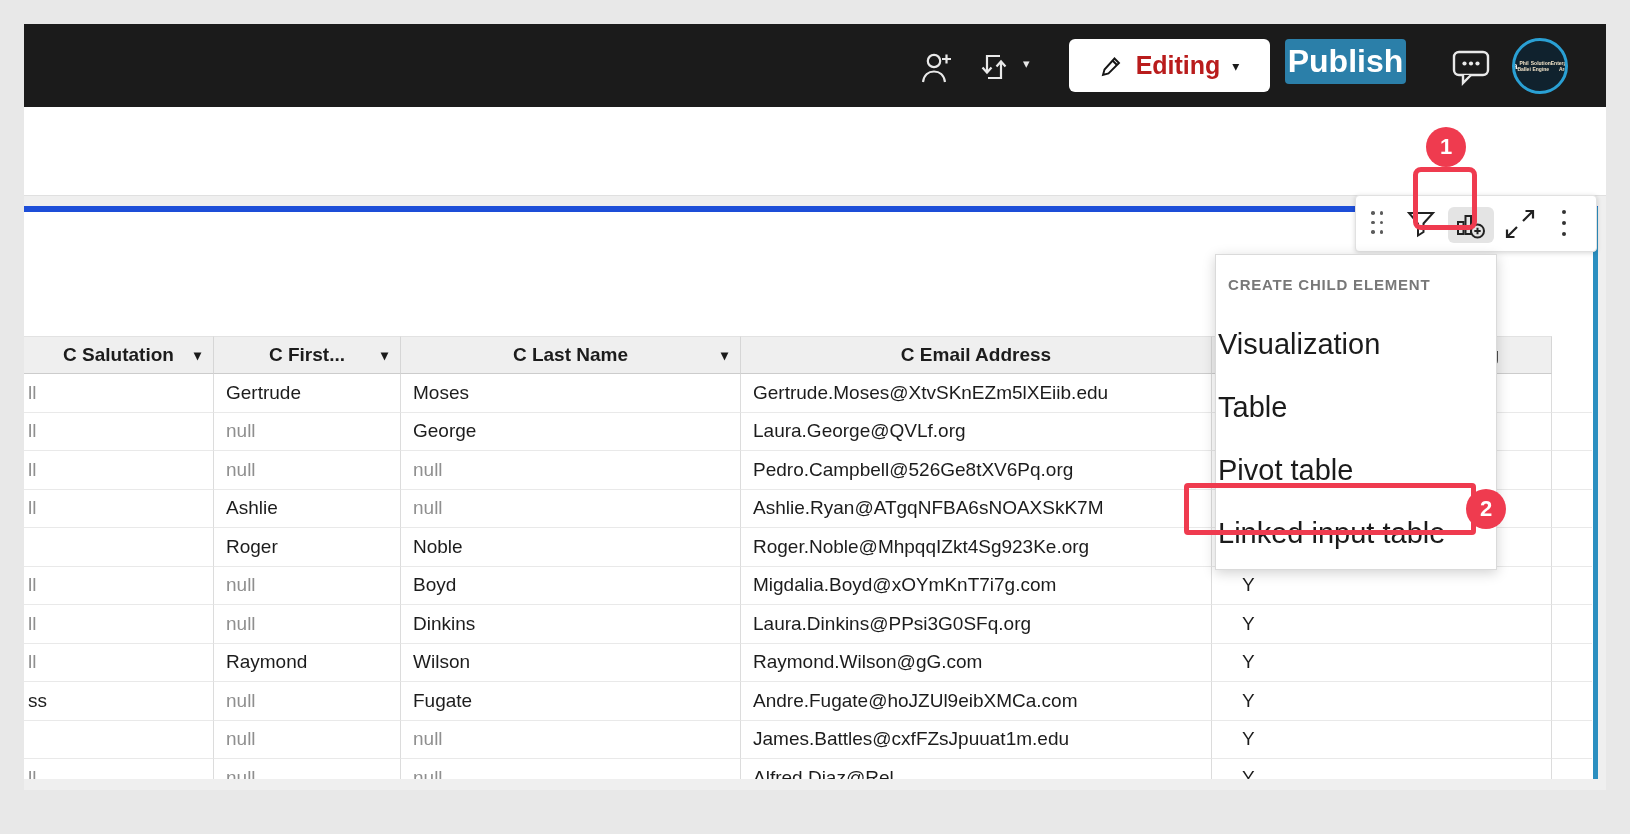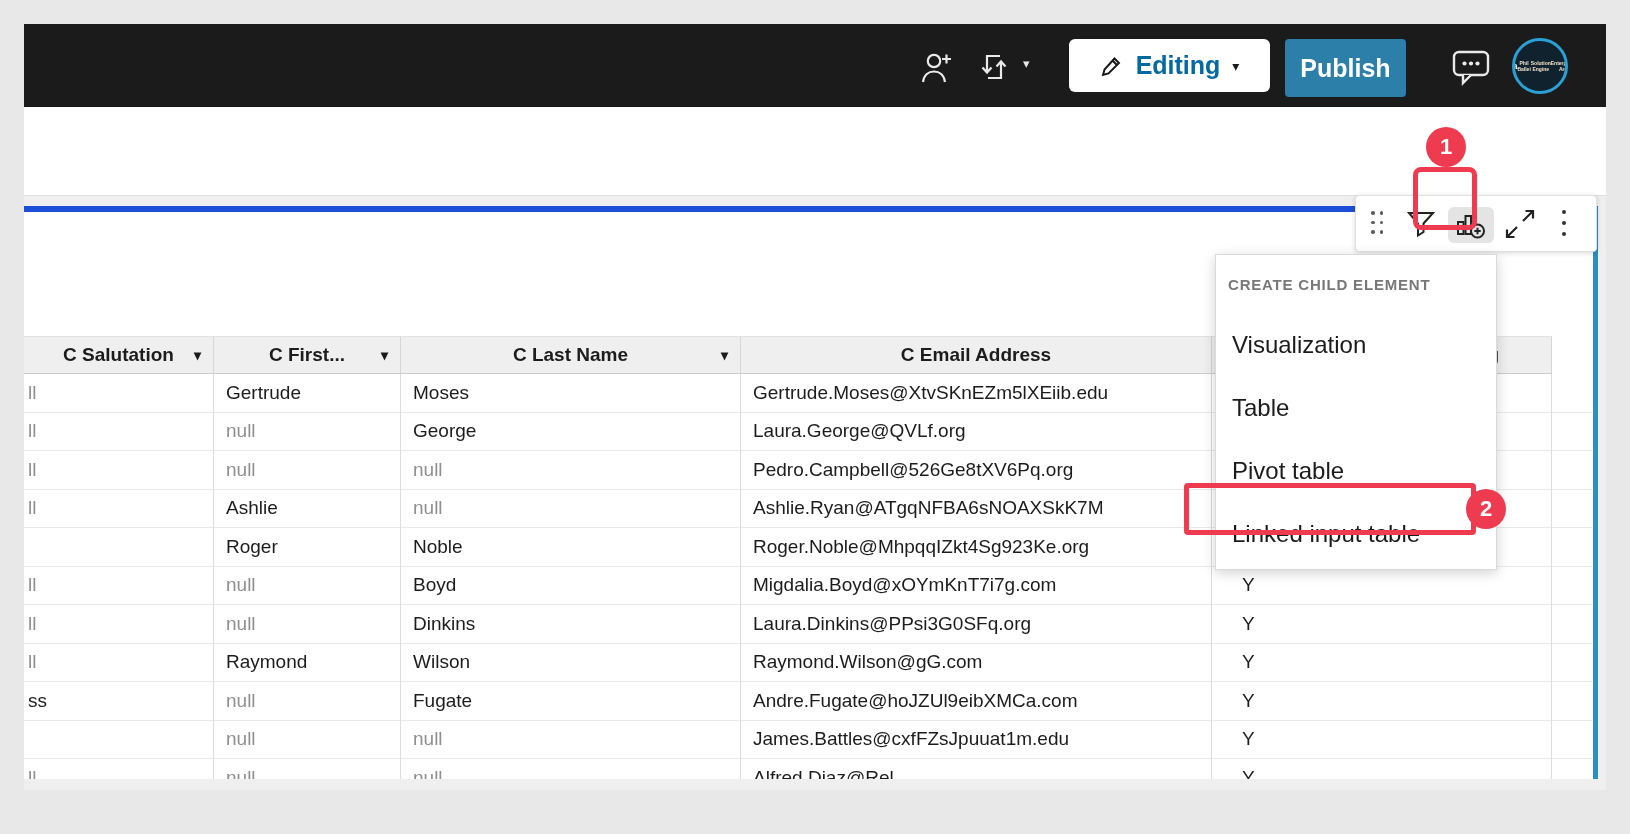--- a/index.html
+++ b/index.html
@@ -11,25 +11,25 @@
   }
   .screen{position:absolute;left:24px;top:24px;width:1582px;height:766px;background:#fff;overflow:hidden;}
 
   
   .topbar{position:absolute;left:0;top:0;width:100%;height:83px;background:#1b1b1b;z-index:10;}
   .tb-icon{position:absolute;}
   .editing-btn{
     position:absolute;left:1045px;top:15px;width:201px;height:53px;background:#fff;border-radius:6px;
     display:flex;align-items:center;justify-content:center;gap:12px;cursor:pointer;
   }
-  .editing-btn .lbl{font-size:25px;font-weight:bold;color:#0369a1;}
+  .editing-btn .lbl{font-size:25px;font-weight:bold;color:#b91c1c;}
   .editing-btn .caret,.hdr-caret{font-size:14px;color:#1a1a1a;}
   .publish-btn{
-    position:absolute;left:1261px;top:15px;width:121px;height:58px;background:#2b7fa9;border-radius:4px;
-    display:flex;align-items:center;justify-content:center;color:#fff;font-size:25px;font-weight:bold;cursor:pointer;
+    position:absolute;left:1261px;top:15px;width:121px;height:45px;background:#2b7fa9;border-radius:4px;
+    display:flex;align-items:center;justify-content:center;color:#fff;font-size:32px;font-weight:bold;cursor:pointer;
   }
   .sync-caret{position:absolute;left:999px;top:32px;color:#e8e8e8;font-size:13px;}
   .avatar{
     position:absolute;left:1488px;top:14px;width:56px;height:56px;border-radius:50%;
     background:#10222e;border:3px solid #2aa0d4;box-sizing:border-box;overflow:hidden;
     display:flex;flex-direction:row;align-items:center;justify-content:center;text-align:center;
   }
   .avatar .brand{font-size:9px;font-weight:bold;color:#fff;line-height:11px;}
   .avatar .tiny{font-size:5px;line-height:6.5px;color:#f0e2c8;font-weight:bold;}
 
@@ -78,21 +78,21 @@
   .kebab{position:absolute;left:206px;top:14px;width:4px;display:flex;flex-direction:column;gap:7px;}
   .kebab i{width:4px;height:4px;border-radius:50%;background:#333;}
 
   
   .menu{
     position:absolute;left:1191px;top:230px;width:280px;background:#fff;
     border:1px solid #dadada;box-shadow:0 3px 12px rgba(0,0,0,.18);z-index:6;padding-bottom:4px;
   }
   .menu-header{height:58px;display:flex;align-items:center;padding-left:12px;
     font-size:15px;font-weight:bold;letter-spacing:.8px;color:#787878;}
-  .menu-item{height:63px;display:flex;align-items:center;padding-left:16px;font-size:24px;color:#1b1b1b;cursor:pointer;}
+  .menu-item{height:63px;display:flex;align-items:center;padding-left:2px;font-size:29px;color:#1b1b1b;cursor:pointer;}
 
   
   .badge{
     position:absolute;width:40px;height:40px;border-radius:50%;background:#ef3b4f;color:#fff;
     font-size:22px;font-weight:bold;display:flex;align-items:center;justify-content:center;
   }
   .badge1{left:1426px;top:127px;z-index:6;}
   .badge2{left:1466px;top:489px;z-index:7;}
   .redbox{position:absolute;border:5px solid #ef3b4f;box-sizing:border-box;}
   .box1{left:1413px;top:167px;width:64px;height:63px;border-radius:8px;z-index:7;}

